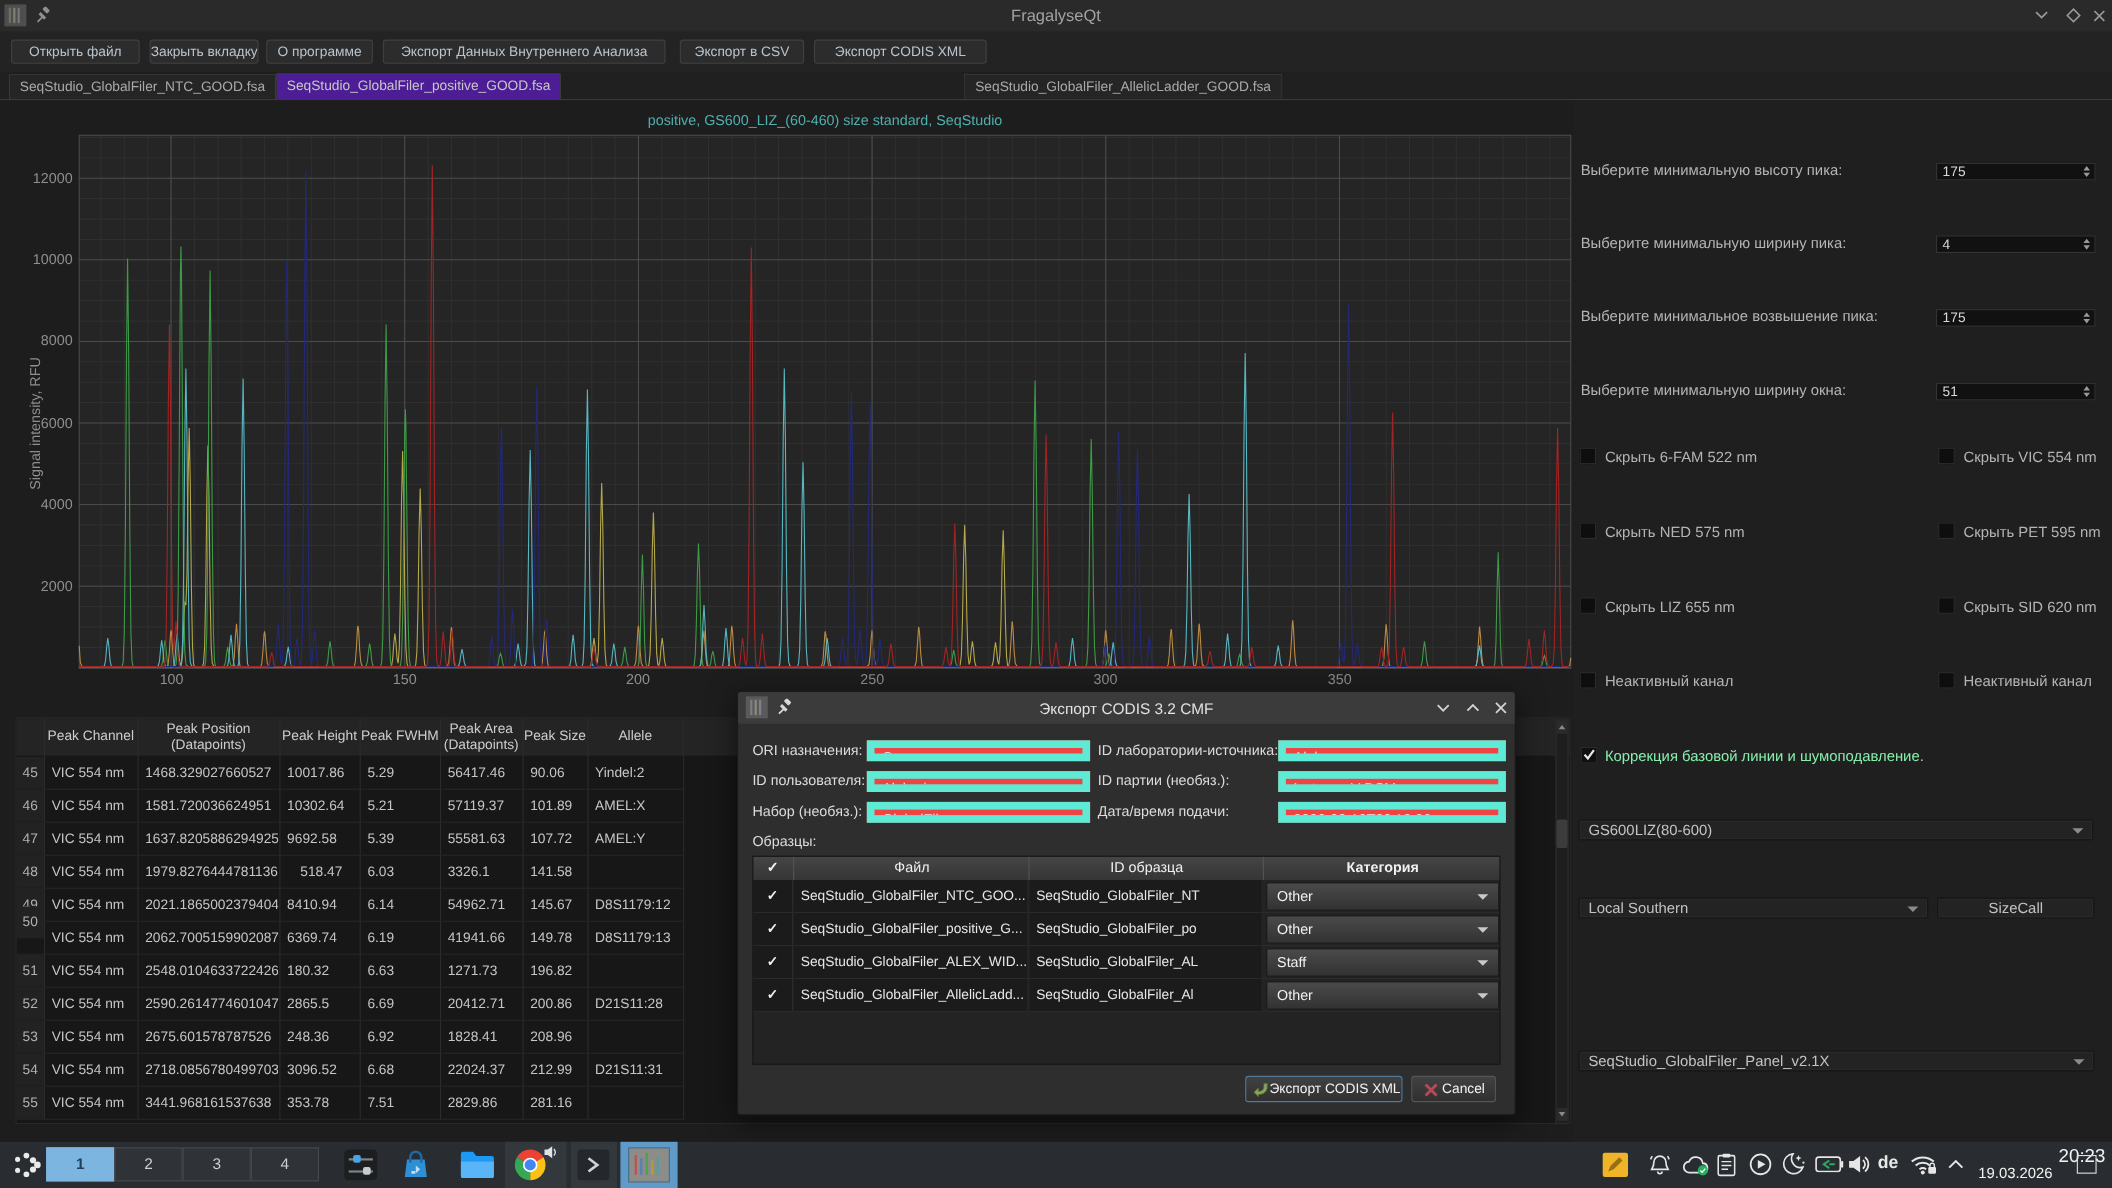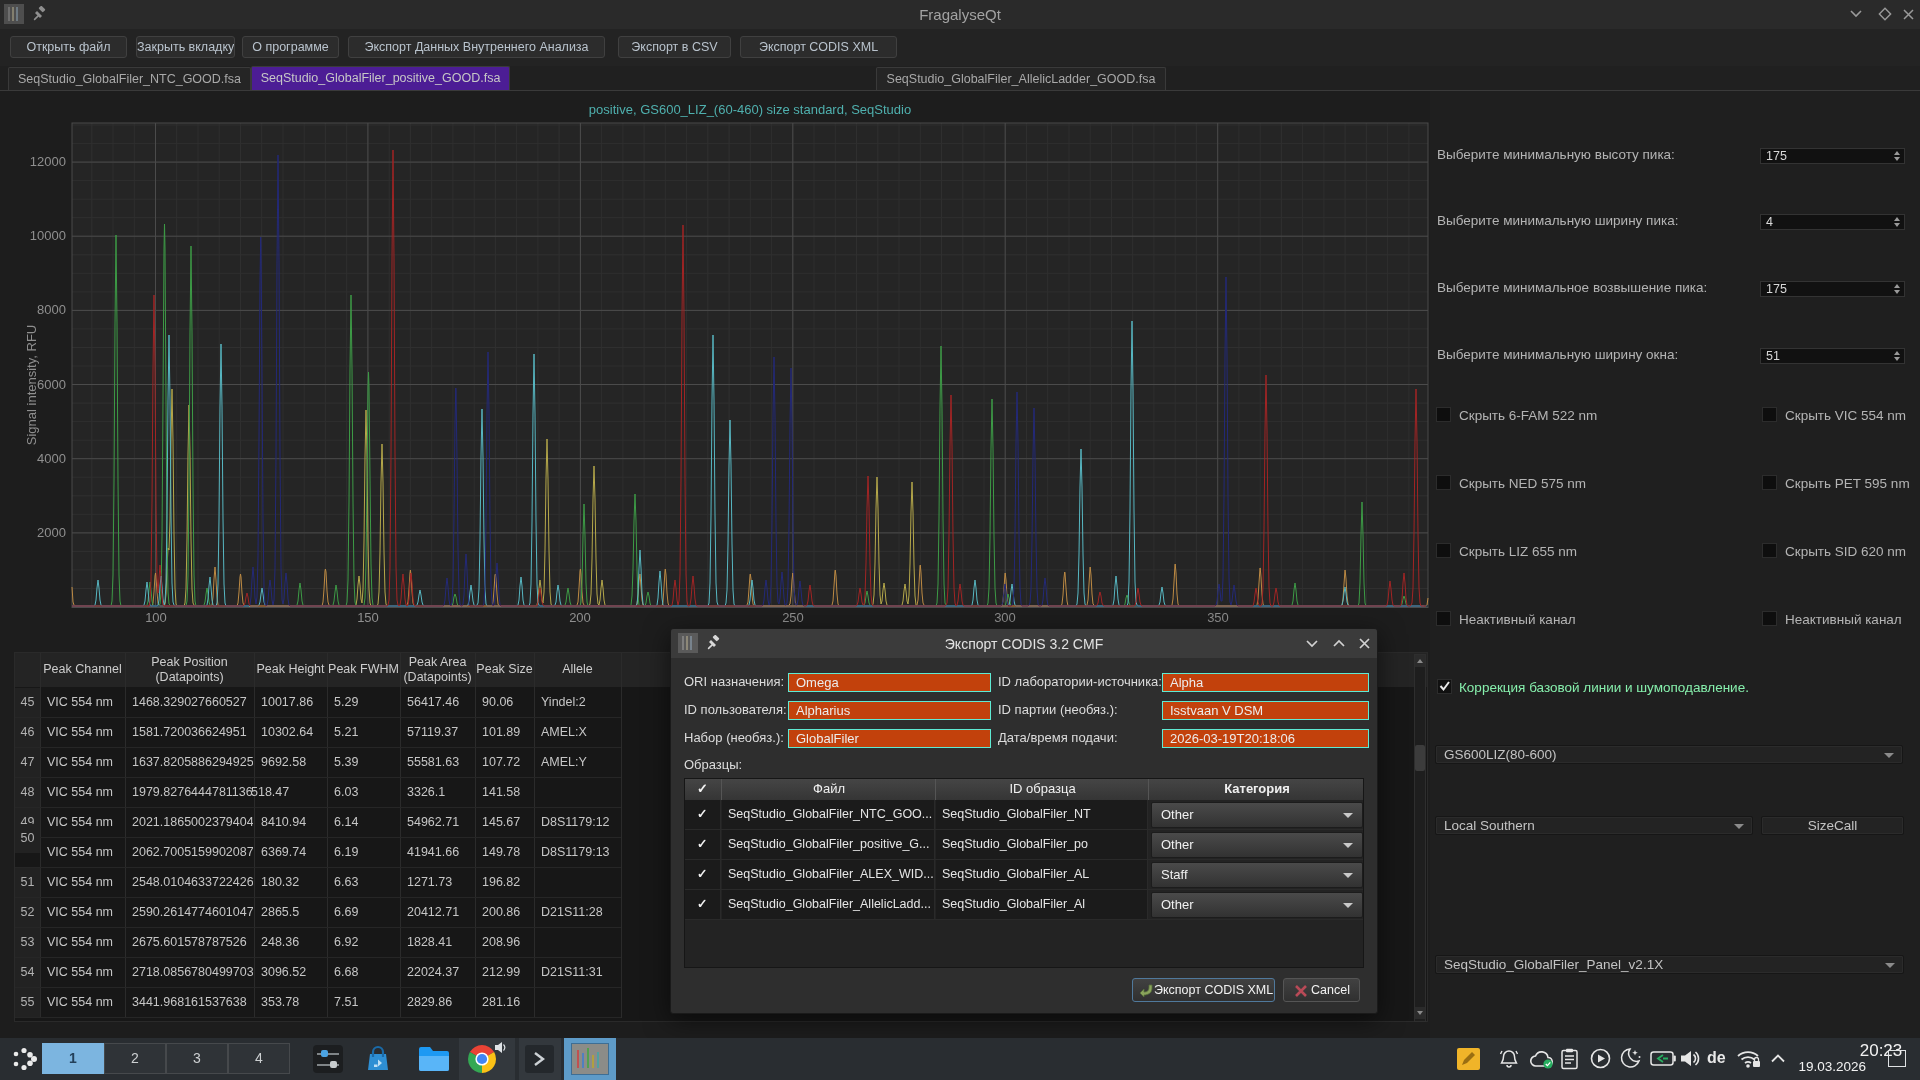--- a/index.html
+++ b/index.html
@@ -54,21 +54,21 @@
   box-shadow:0 0 0 1px #2b2b2b inset; border-radius:2px; color:#c3c3c3; font-size:13.5px;
   line-height:17px; text-align:center; }
 
 #dlg { position:absolute; left:670px; top:628px; width:708px; height:386px; background:#2e2e2e;
   border:1px solid #1a1a1a; border-radius:3px; box-shadow:0 6px 26px rgba(0,0,0,0.55);
   color:#dedede; font-size:13px; white-space:nowrap; }
 #dlgtitle { position:absolute; left:0; top:0; right:0; height:29px; background:#3b3b3b;
   border-radius:3px 3px 0 0; }
 #dlgtitle .t { position:absolute; left:0; right:0; top:7px; text-align:center; color:#e2e2e2;
   font-size:14px; }
-.din { position:absolute; height:19px; background:#c2410c; border:1px solid #5eead4;
+.din { position:absolute; height:19px; background:#ef4444; border:7px solid #5eead4;
   color:#ececec; font-size:13px; line-height:18px; padding-left:7px; overflow:hidden; }
 .dlabel { position:absolute; color:#dcdcdc; }
 
 #stable { position:absolute; left:13px; top:149px; width:680px; height:190px; background:#232323;
   border:1px solid #161616; }
 #sthead { position:absolute; left:0; top:0; right:0; height:21px;
   background:linear-gradient(#454545,#353535); color:#f0f0f0; }
 .srow { position:absolute; left:0; right:0; height:30px; border-bottom:1px solid #2a2a2a; }
 .scell { position:absolute; top:0; bottom:0; border-right:1px solid #2a2a2a; line-height:29px;
   padding-left:6px; color:#e6e6e6; overflow:hidden; white-space:nowrap; font-size:12.5px; background:#1b1b1b; }
@@ -192,21 +192,21 @@
 <div class="td" style="left:117px;top:95px;width:121px;height:29px;line-height:29px;white-space:nowrap">1637.8205886294925</div>
 <div class="td" style="left:246px;top:95px;width:65px;height:29px;line-height:29px;white-space:nowrap">9692.58</div>
 <div class="td" style="left:319px;top:95px;width:65px;height:29px;line-height:29px;white-space:nowrap">5.39</div>
 <div class="td" style="left:392px;top:95px;width:67px;height:29px;line-height:29px;white-space:nowrap">55581.63</div>
 <div class="td" style="left:467px;top:95px;width:51px;height:29px;line-height:29px;white-space:nowrap">107.72</div>
 <div class="td" style="left:526px;top:95px;width:79px;height:29px;line-height:29px;white-space:nowrap">AMEL:Y</div>
 <div class="gridh" style="top:154px;width:606px"></div>
 <div class="rnum" style="top:125px;height:29px;line-height:29px">48</div>
 <div class="td" style="left:32px;top:125px;width:77px;height:29px;line-height:29px;white-space:nowrap">VIC 554 nm</div>
 <div class="td" style="left:117px;top:125px;width:121px;height:29px;line-height:29px;white-space:nowrap">1979.8276444781136</div>
-<div class="td" style="left:236px;top:125px;width:65px;height:29px;line-height:29px;white-space:nowrap">518.47</div>
+<div class="td" style="left:258px;top:125px;width:65px;height:29px;line-height:29px;white-space:nowrap">518.47</div>
 <div class="td" style="left:319px;top:125px;width:65px;height:29px;line-height:29px;white-space:nowrap">6.03</div>
 <div class="td" style="left:392px;top:125px;width:67px;height:29px;line-height:29px;white-space:nowrap">3326.1</div>
 <div class="td" style="left:467px;top:125px;width:51px;height:29px;line-height:29px;white-space:nowrap">141.58</div>
 <div class="td" style="left:526px;top:125px;width:79px;height:29px;line-height:29px;white-space:nowrap"></div>
 <div class="gridh" style="top:184px;width:606px"></div>
 <div class="rnum" style="top:155px;height:29px;line-height:29px">49</div>
 <div class="td" style="left:32px;top:155px;width:77px;height:29px;line-height:29px;white-space:nowrap">VIC 554 nm</div>
 <div class="td" style="left:117px;top:155px;width:121px;height:29px;line-height:29px;white-space:nowrap">2021.1865002379404</div>
 <div class="td" style="left:246px;top:155px;width:65px;height:29px;line-height:29px;white-space:nowrap">8410.94</div>
 <div class="td" style="left:319px;top:155px;width:65px;height:29px;line-height:29px;white-space:nowrap">6.14</div>
@@ -501,16 +501,16 @@
 <div class="abs" style="left:1707px;top:11px;color:#e8e8e8;font-size:16px;font-weight:bold">de</div>
 <svg class="abs" style="left:1736px;top:11px" width="26" height="20" viewBox="0 0 26 20">
       <path d="M2 7 a15 15 0 0 1 20 0 M5.5 10.5 a10 10 0 0 1 13 0 M9 14 a5 5 0 0 1 6 0" stroke="#e6e6e6" stroke-width="1.8" fill="none"></path>
       <circle cx="12" cy="17" r="1.8" fill="#e6e6e6"></circle>
       <rect x="17" y="12" width="7" height="6" rx="1" fill="#e6e6e6"></rect>
       <path d="M18.5 12 v-1.5 a2 2 0 0 1 4 0 V12" stroke="#e6e6e6" stroke-width="1.3" fill="none"></path>
     </svg>
 <svg class="abs" style="left:1770px;top:15px" width="16" height="11" viewBox="0 0 16 11">
       <path d="M2 8.5 L8 2.5 L14 8.5" stroke="#e6e6e6" stroke-width="1.8" fill="none"></path>
     </svg>
-<div class="abs" style="left:1848px;top:3px;width:66px;text-align:center;color:#f2f2f2;font-size:17px">20:23</div>
+<div class="abs" style="left:1848px;top:3px;width:66px;text-align:right;color:#f2f2f2;font-size:17px">20:23</div>
 <div class="abs" style="left:1780px;top:21px;width:86px;text-align:right;color:#f2f2f2;font-size:13.5px">19.03.2026</div>
 <div class="abs" style="left:1888px;top:12px;width:18px;height:17px;border:1.6px solid #dfe2e4"></div>
 </div>
 
 </body></html>

